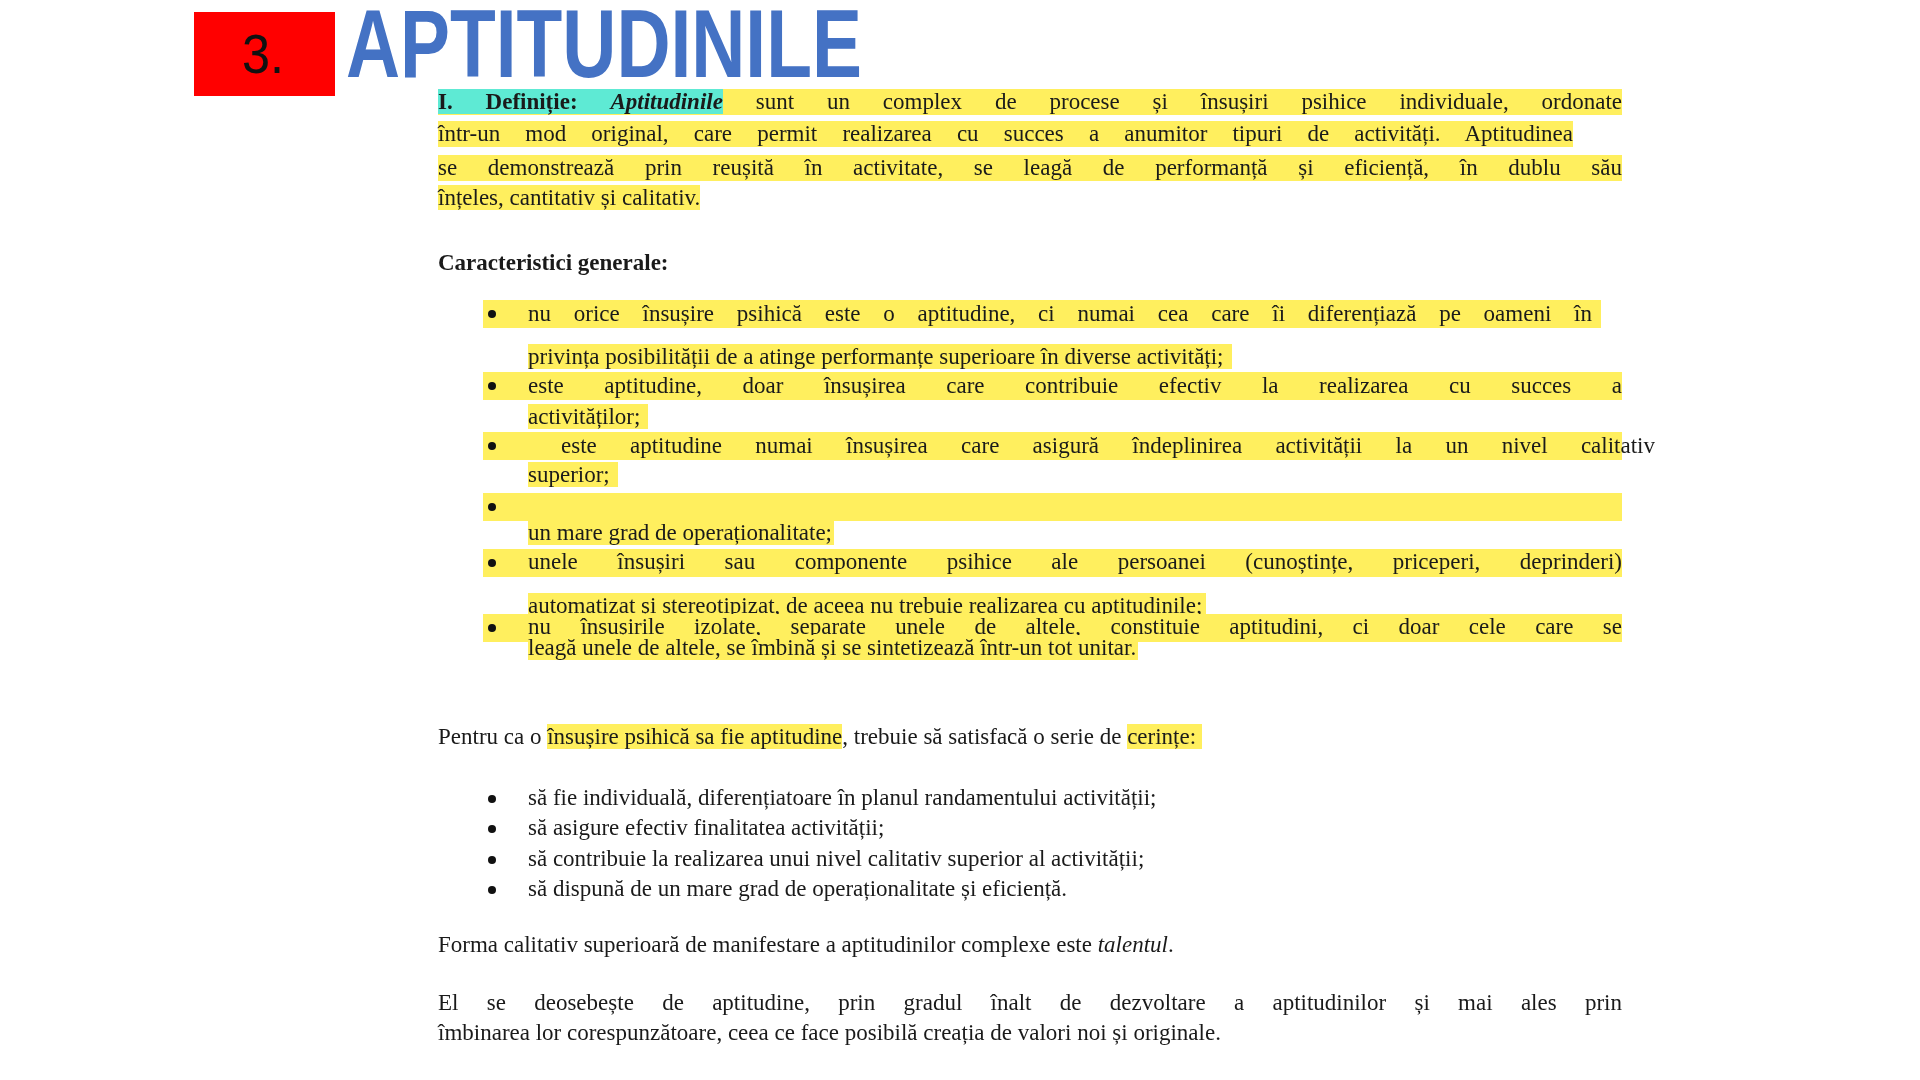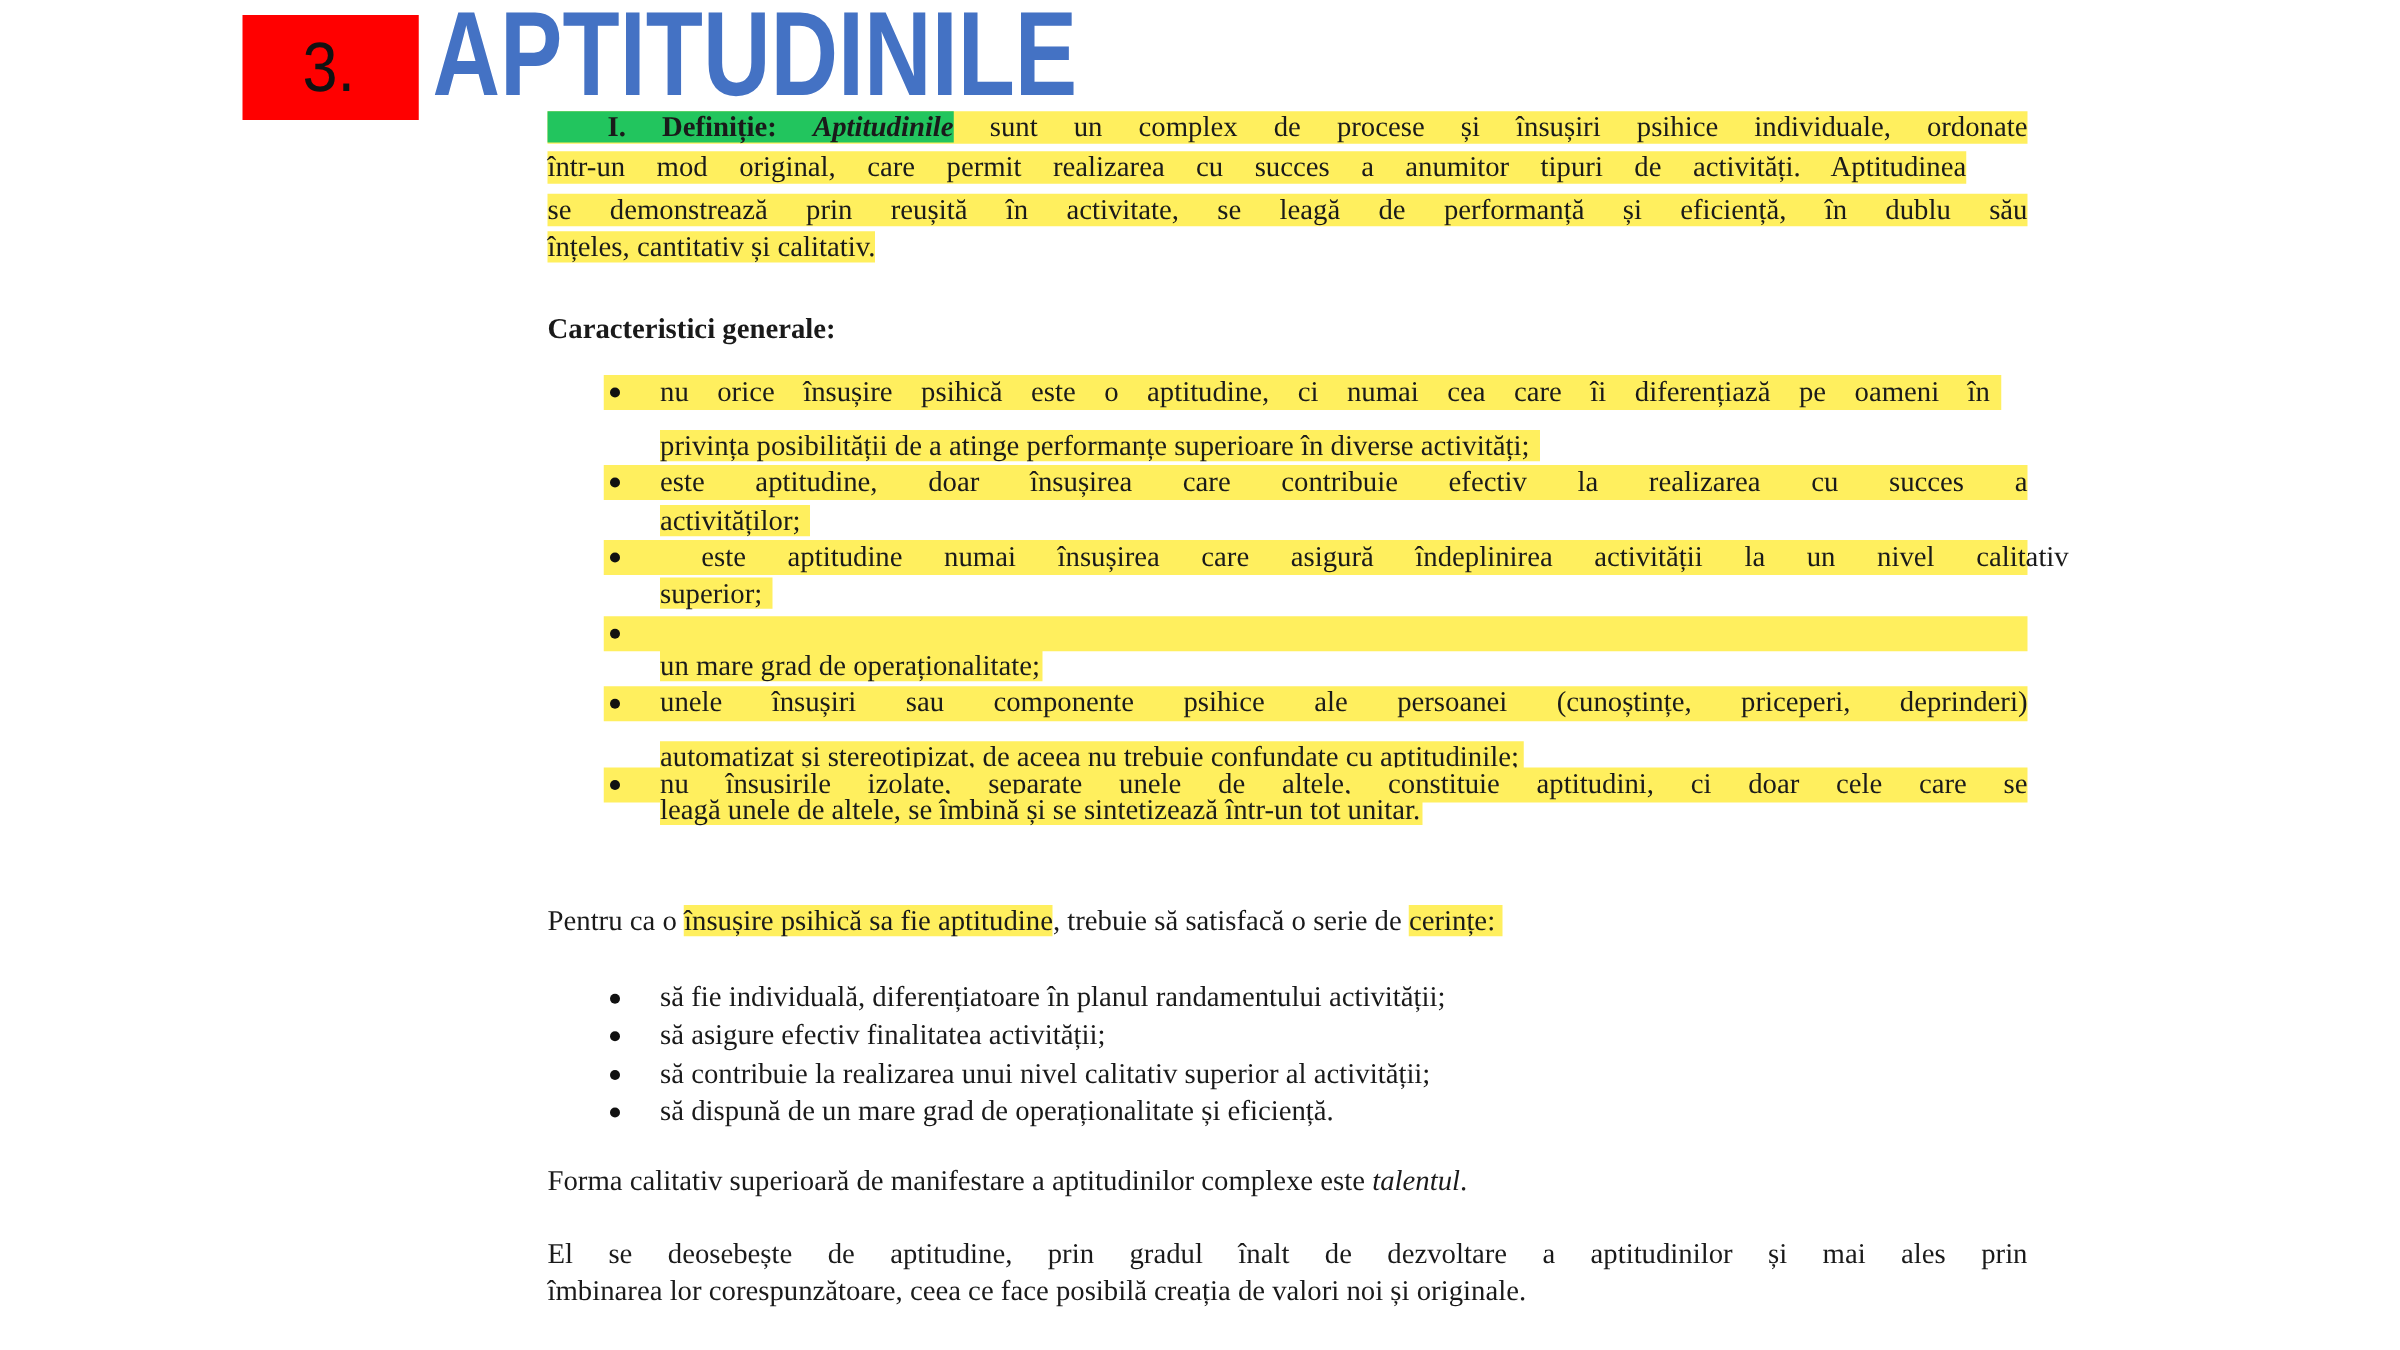--- a/index.html
+++ b/index.html
@@ -25,21 +25,21 @@
       font-size: 96px; line-height: 100px; color: #4472C4;
       transform: scaleX(0.78); transform-origin: left top; white-space: nowrap;
       letter-spacing: 0px;
     }
     .line {
       position: absolute; white-space: nowrap; font-size: 23px; line-height: 26px;
       height: 26px;
     }
     .just { text-align: justify; text-align-last: justify; }
     .hl { background: #FFEF5E; }
-    .hl-strong { background: #22c55e; padding-left: 48px; }
+    .hl-strong { background: #5eead4; }
     .bold { font-weight: bold; }
     .ital { font-style: italic; }
     .bullet {
       position: absolute; width: 8px; height: 8px; border-radius: 50%; background: #111;
     }
     .hlbar { position: absolute; background: #FFEF5E; }
   </style>
 </head>
 <body>
 
@@ -74,21 +74,21 @@
   <div class="line just" style="left:528px; top:433px; width:1094px;margin-left:33px;">este aptitudine numai însușirea care asigură îndeplinirea activității la un nivel calitativ</div>
   <div class="line" style="left:528px; top:462px;"><span class="hl" style="padding-right:8px;">superior;</span></div>
 
   <div class="hlbar" style="left:483px; top:493px; width:1139px; height:28px;"></div>
   <div class="bullet" style="left:488px; top:503px;"></div>
   <div class="line" style="left:528px; top:520px;"><span class="hl" style="padding-right:2px;">un mare grad de operaționalitate;</span></div>
 
   <div class="hlbar" style="left:483px; top:549px; width:1139px; height:28px;"></div>
   <div class="bullet" style="left:488px; top:559px;"></div>
   <div class="line just" style="left:528px; top:549px; width:1094px;">unele însușiri sau componente psihice ale persoanei (cunoștințe, priceperi, deprinderi)</div>
-  <div class="line" style="left:528px; top:593px;"><span class="hl" style="padding-right:4px;">automatizat și stereotipizat, de aceea nu trebuie confundate cu aptitudinile;</span></div>
+  <div class="line" style="left:528px; top:593px;"><span class="hl" style="padding-right:4px;">automatizat și stereotipizat, de aceea nu trebuie realizarea cu aptitudinile;</span></div>
 
   <div class="hlbar" style="left:483px; top:614px; width:1139px; height:28px;"></div>
   <div class="bullet" style="left:488px; top:624px;"></div>
   <div class="line just" style="left:528px; top:614px; width:1094px;">nu însușirile izolate, separate unele de altele, constituie aptitudini, ci doar cele care se</div>
   <div class="line" style="left:528px; top:635px;"><span class="hl" style="padding-right:2px;">leagă unele de altele, se îmbină și se sintetizează într-un tot unitar.</span></div>
 
   <div class="line" style="left:438px; top:724px;"><span>Pentru ca o </span><span class="hl">însușire psihică sa fie aptitudine</span><span>, trebuie să satisfacă o serie de </span><span class="hl" style="padding-right:6px;">cerințe:</span></div>
 
   <div class="bullet" style="left:488px; top:795px;"></div>
   <div class="line" style="left:528px; top:785px;">să fie individuală, diferențiatoare în planul randamentului activității;</div>

